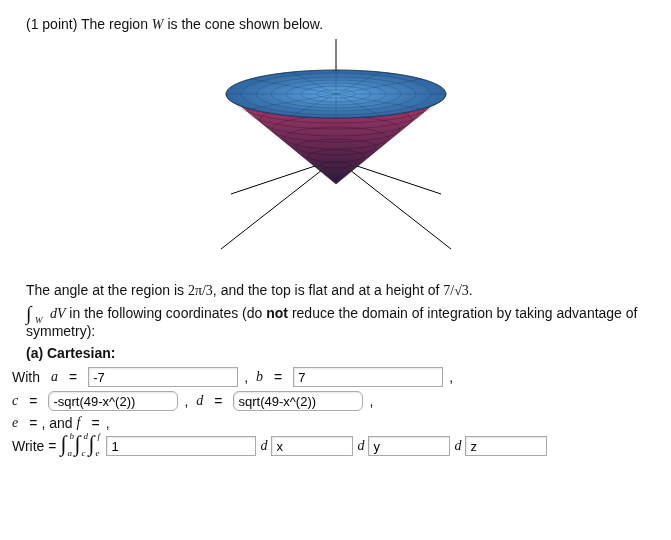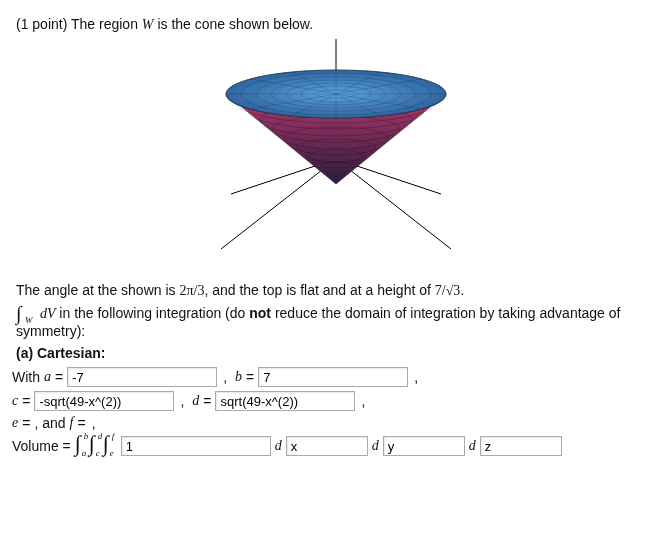--- a/index.html
+++ b/index.html
@@ -7,21 +7,21 @@
     font-size: 14px;
     color: #111;
     margin: 0;
     padding: 10px 12px;
     width: 671px;
     box-sizing: border-box;
     background: #fff;
   }
   .math-i { font-family: "Times New Roman", serif; font-style: italic; }
   .math   { font-family: "Times New Roman", serif; text-align: center; }
-  p { margin: 6px 4px; }
+  p { margin: 6px 14px; }
   .figwrap {
     text-align: center;
     margin: 6px 0 10px 0;
   }
   .row {
     display: flex;
     align-items: center;
     flex-wrap: wrap;
     gap: 4px;
     margin: 4px 0;
@@ -29,24 +29,24 @@
   input[type="text"] {
     border: 1px solid #aaa;
     height: 20px;
     padding: 1px 4px;
     font-family: Arial, Helvetica, sans-serif;
     font-size: 13px;
     box-sizing: border-box;
     box-shadow: inset 1px 1px 2px rgba(0,0,0,0.1);
   }
   .w-wide   { width: 150px; }
-  .w-med    { width: 140px; }
+  .w-med    { width: 130px; border-radius: 6px; }
   .w-sm     { width: 82px; }
   .comma { margin: 0 4px 0 2px; }
-  .seg { display: inline-flex; align-items: center; gap: 4px; }
+  .seg { display: inline-flex; align-items: center; gap: 11px; }
   .vol-int {
     display: inline-flex;
     align-items: center;
     font-family: "Times New Roman", serif;
   }
   .vol-int .intcore {
     position: relative;
     width: 14px;
     height: 22px;
     display: inline-block;
@@ -120,26 +120,26 @@
       <line x1="80" y1="40" x2="250" y2="70"></line>
       <line x1="80" y1="70" x2="250" y2="40"></line>
       <line x1="120" y1="33" x2="210" y2="77"></line>
       <line x1="120" y1="77" x2="210" y2="33"></line>
       <line x1="165" y1="31" x2="165" y2="79"></line>
     </g>
   </svg>
 </div>
 
 <p>
-  <span>The angle at the shown is </span><span class="math">2π/3</span><span>, and the top is flat and at a height of </span><span class="math">7/√3</span><span>.</span>
+  <span>The angle at the region is </span><span class="math">2π/3</span><span>, and the top is flat and at a height of </span><span class="math">7/√3</span><span>.</span>
 </p>
 
 <p>
   <span class="inlint"><span class="sym">∫</span><span class="lo">W</span></span>
-  <span class="math-i">dV</span><span> in the following integration (do </span><b>not</b><span> reduce the domain of integration by taking advantage of symmetry):</span>
+  <span class="math-i">dV</span><span> in the following coordinates (do </span><b>not</b><span> reduce the domain of integration by taking advantage of symmetry):</span>
 </p>
 
 <p><b>(a) Cartesian:</b></p>
 
 <div class="row">
   <span class="seg">
     <span>With </span>
     <span class="math-i">a</span>
     <span> = </span>
     <input type="text" class="w-wide" value="-7" style="">
@@ -175,21 +175,21 @@
   </span>
   <span>, and </span>
   <span class="seg">
     <span class="math-i">f</span>
     <span> = </span>
   </span>
   <span class="comma">,</span>
 </div>
 
 <div class="row">
-  <span>Volume = </span>
+  <span>Write = </span>
   <span class="vol-int">
     <span class="intcore">
         <span class="sym">∫</span>
         <span class="lo">a</span>
         <span class="hi">b</span>
       </span>
     <span class="intcore">
         <span class="sym">∫</span>
         <span class="lo">c</span>
         <span class="hi">d</span>

